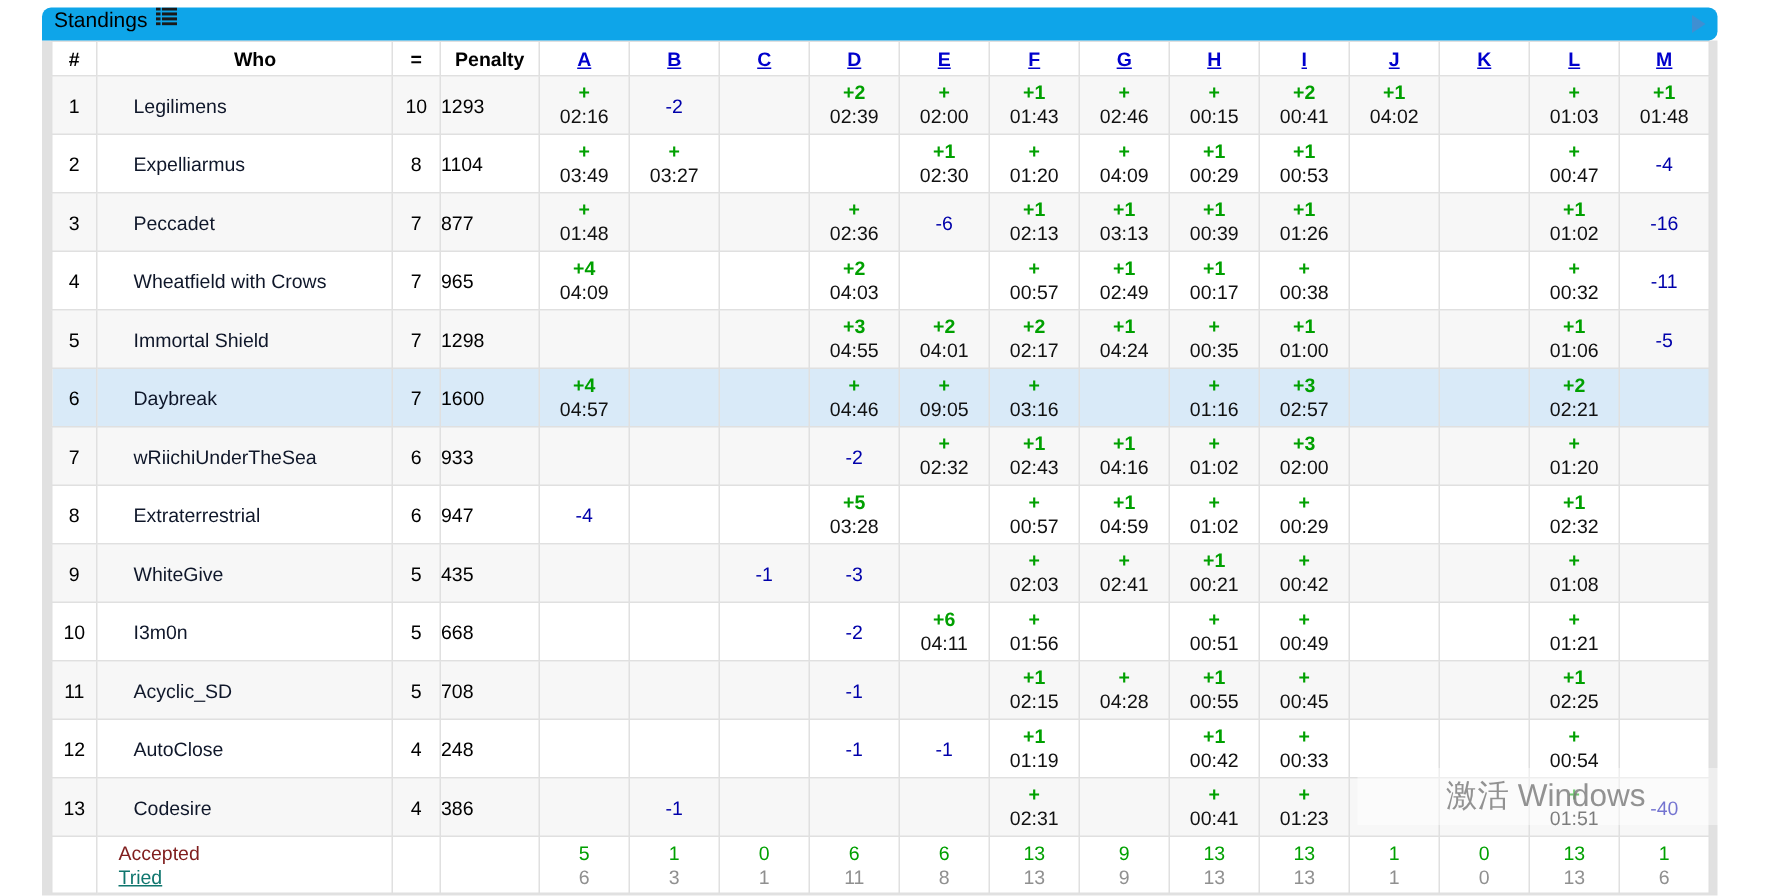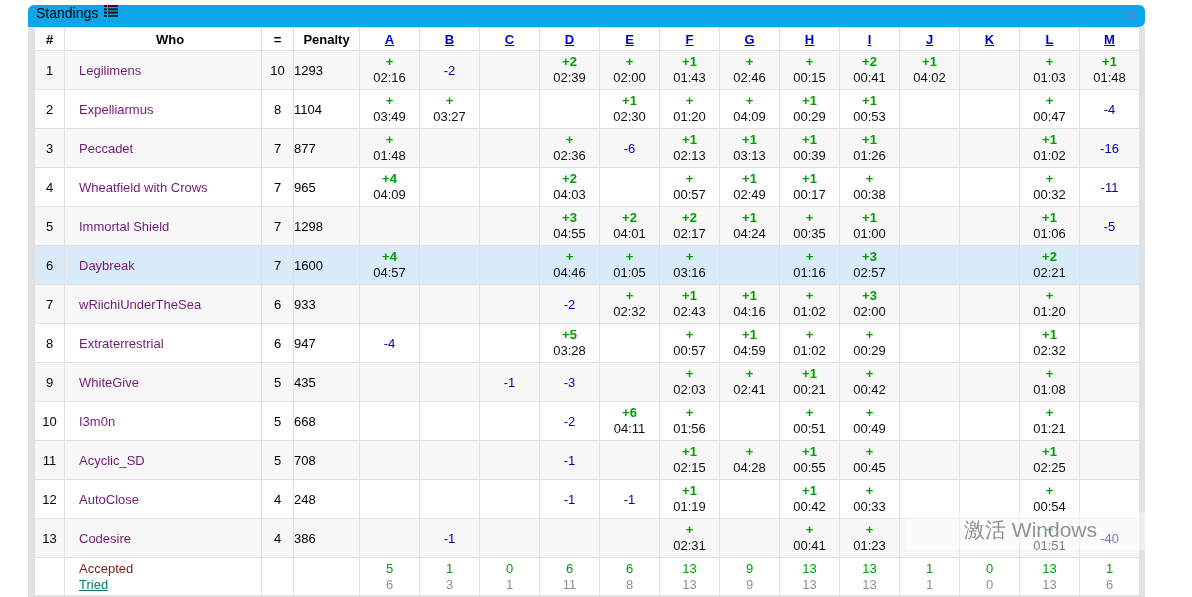--- a/index.html
+++ b/index.html
@@ -71,21 +71,21 @@
     color: #0000cc;
     font-weight: bold;
     text-decoration: underline;
     cursor: pointer;
   }
   tbody tr { height: 39px; }
   tbody tr:nth-child(odd)  { background: #f7f7f7; }
   tbody tr:nth-child(even) { background: #ffffff; }
   tbody tr.hl { background: #d9eaf8 !important; }
   td.rank { text-align: center; color: #000; }
-  td.who  { padding-left: 14px; color: #701a75; }
+  td.who  { padding-left: 24px; color: #0f172a; }
   td.solved { text-align: center; }
   td.penalty { }
   td.p { text-align: center; }
   .ok  { color: #00a000; font-weight: bold; font-size: 13px; line-height: 16px; }
   .tm  { color: #111111; font-size: 13px; line-height: 16px; }
   .rej { color: #0000aa; font-size: 13px; }
   tfoot tr { height: 38px; background: #fff; }
   tfoot td { border-top: 1px solid #cfcfcf; }
   tfoot td.lbl { padding-left: 14px; }
   .acc-lbl { color: #7f1d1d; font-size: 13px; line-height: 16px; }
@@ -399,21 +399,21 @@
               <div class="tm">04:57</div>
             </td>
             <td class="p"></td>
             <td class="p"></td>
             <td class="p">
               <div class="ok">+</div>
               <div class="tm">04:46</div>
             </td>
             <td class="p">
               <div class="ok">+</div>
-              <div class="tm">01:05</div>
+              <div class="tm">09:05</div>
             </td>
             <td class="p">
               <div class="ok">+</div>
               <div class="tm">03:16</div>
             </td>
             <td class="p"></td>
             <td class="p">
               <div class="ok">+</div>
               <div class="tm">01:16</div>
             </td>

